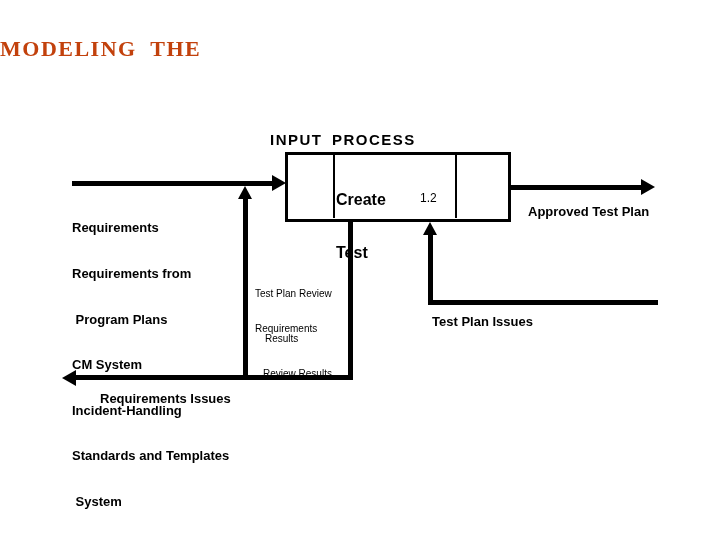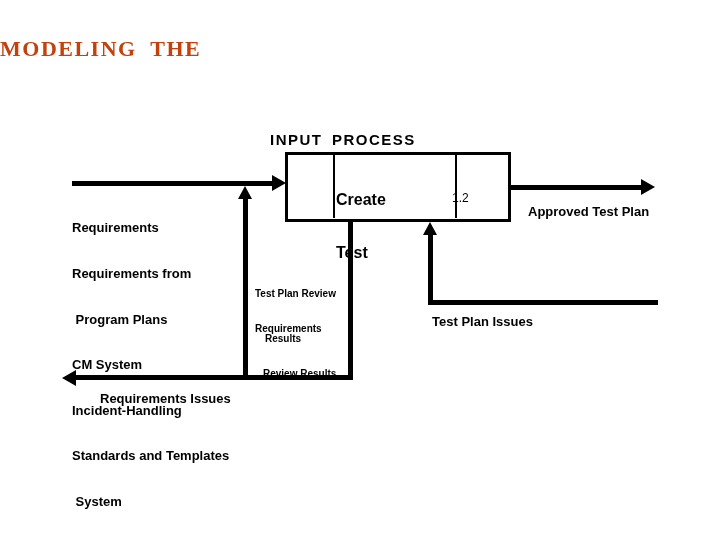--- a/index.html
+++ b/index.html
@@ -76,21 +76,20 @@
     font-size: 16px;
     line-height: 17.5px;
     white-space: pre;
   }
   .process-number {
     position: absolute;
     left: 420px;
     top: 191px;
     font-size: 12px;
     font-weight: normal;
-    margin-left: 32px;
   }
 
   
   .line {
     position: absolute;
     background: #000000;
   }
   .arrowhead {
     position: absolute;
     width: 0;
@@ -137,21 +136,20 @@
     white-space: pre;
   }
 
   
   .fb-note {
     position: absolute;
     left: 255px;
     font-size: 10px;
     line-height: 15px;
     white-space: pre;
-    font-weight: bold;
   }
   .fb-note.note1 { top: 256px; }
   .fb-note.note2 { top: 291px; }
   .fb-note .indent1 { padding-left: 10px; }
   .fb-note .indent2 { padding-left: 8px; }
 
   
   .edge-label {
     position: absolute;
     font-weight: bold;

